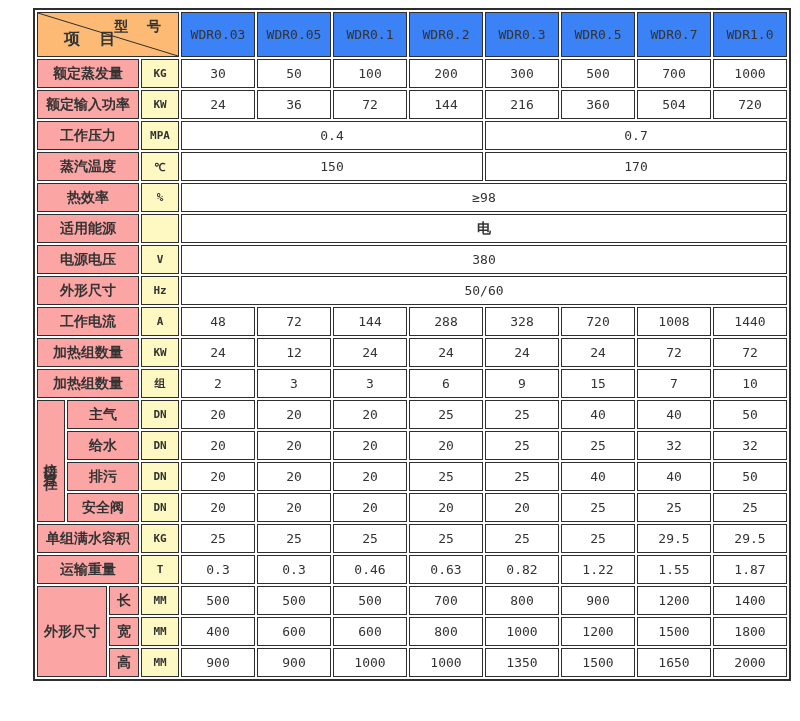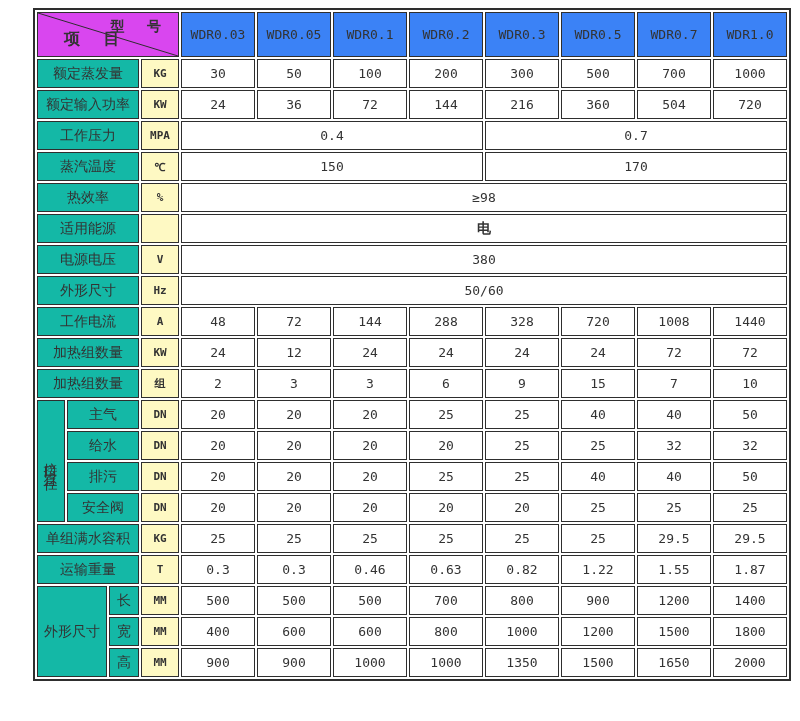--- a/index.html
+++ b/index.html
@@ -31,22 +31,22 @@
     padding: 0;
     text-align: center;
     vertical-align: middle;
     color: #333333;
     overflow: hidden;
   }
   tr.hdr > th, tr.hdr > td { height: 45px; }
   tr.r > td { height: 29px; }
 
   .lbl {
-    background: #14b8a6;
-    font-weight: normal;
+    background: #fca5a5;
+    font-weight: bold;
     font-size: 14px;
     color: #333333;
   }
   .model {
     background: #3b82f6;
     font-weight: normal;
     font-family: "DejaVu Sans Mono", "Liberation Mono", monospace;
     font-size: 13px;
     color: #3a3a3a;
   }
@@ -63,23 +63,22 @@
     font-size: 13px;
     color: #3a3a3a;
   }
   .val.bold { font-weight: bold; font-family: "DejaVu Sans", sans-serif; font-size: 14px; }
   .vert {
     writing-mode: vertical-rl;
     letter-spacing: 5px;
     padding-top: 2px;
   }
   td.corner {
-    background: #d946ef;
+    background: #fdba74;
     position: relative;
-    font-family: Liberation Mono, monospace;
   }
   td.corner svg {
     position: absolute;
     left: 0; top: 0;
     width: 100%; height: 100%;
     display: block;
   }
   .corner-model {
     position: absolute;
     top: 5px; right: 10px;

